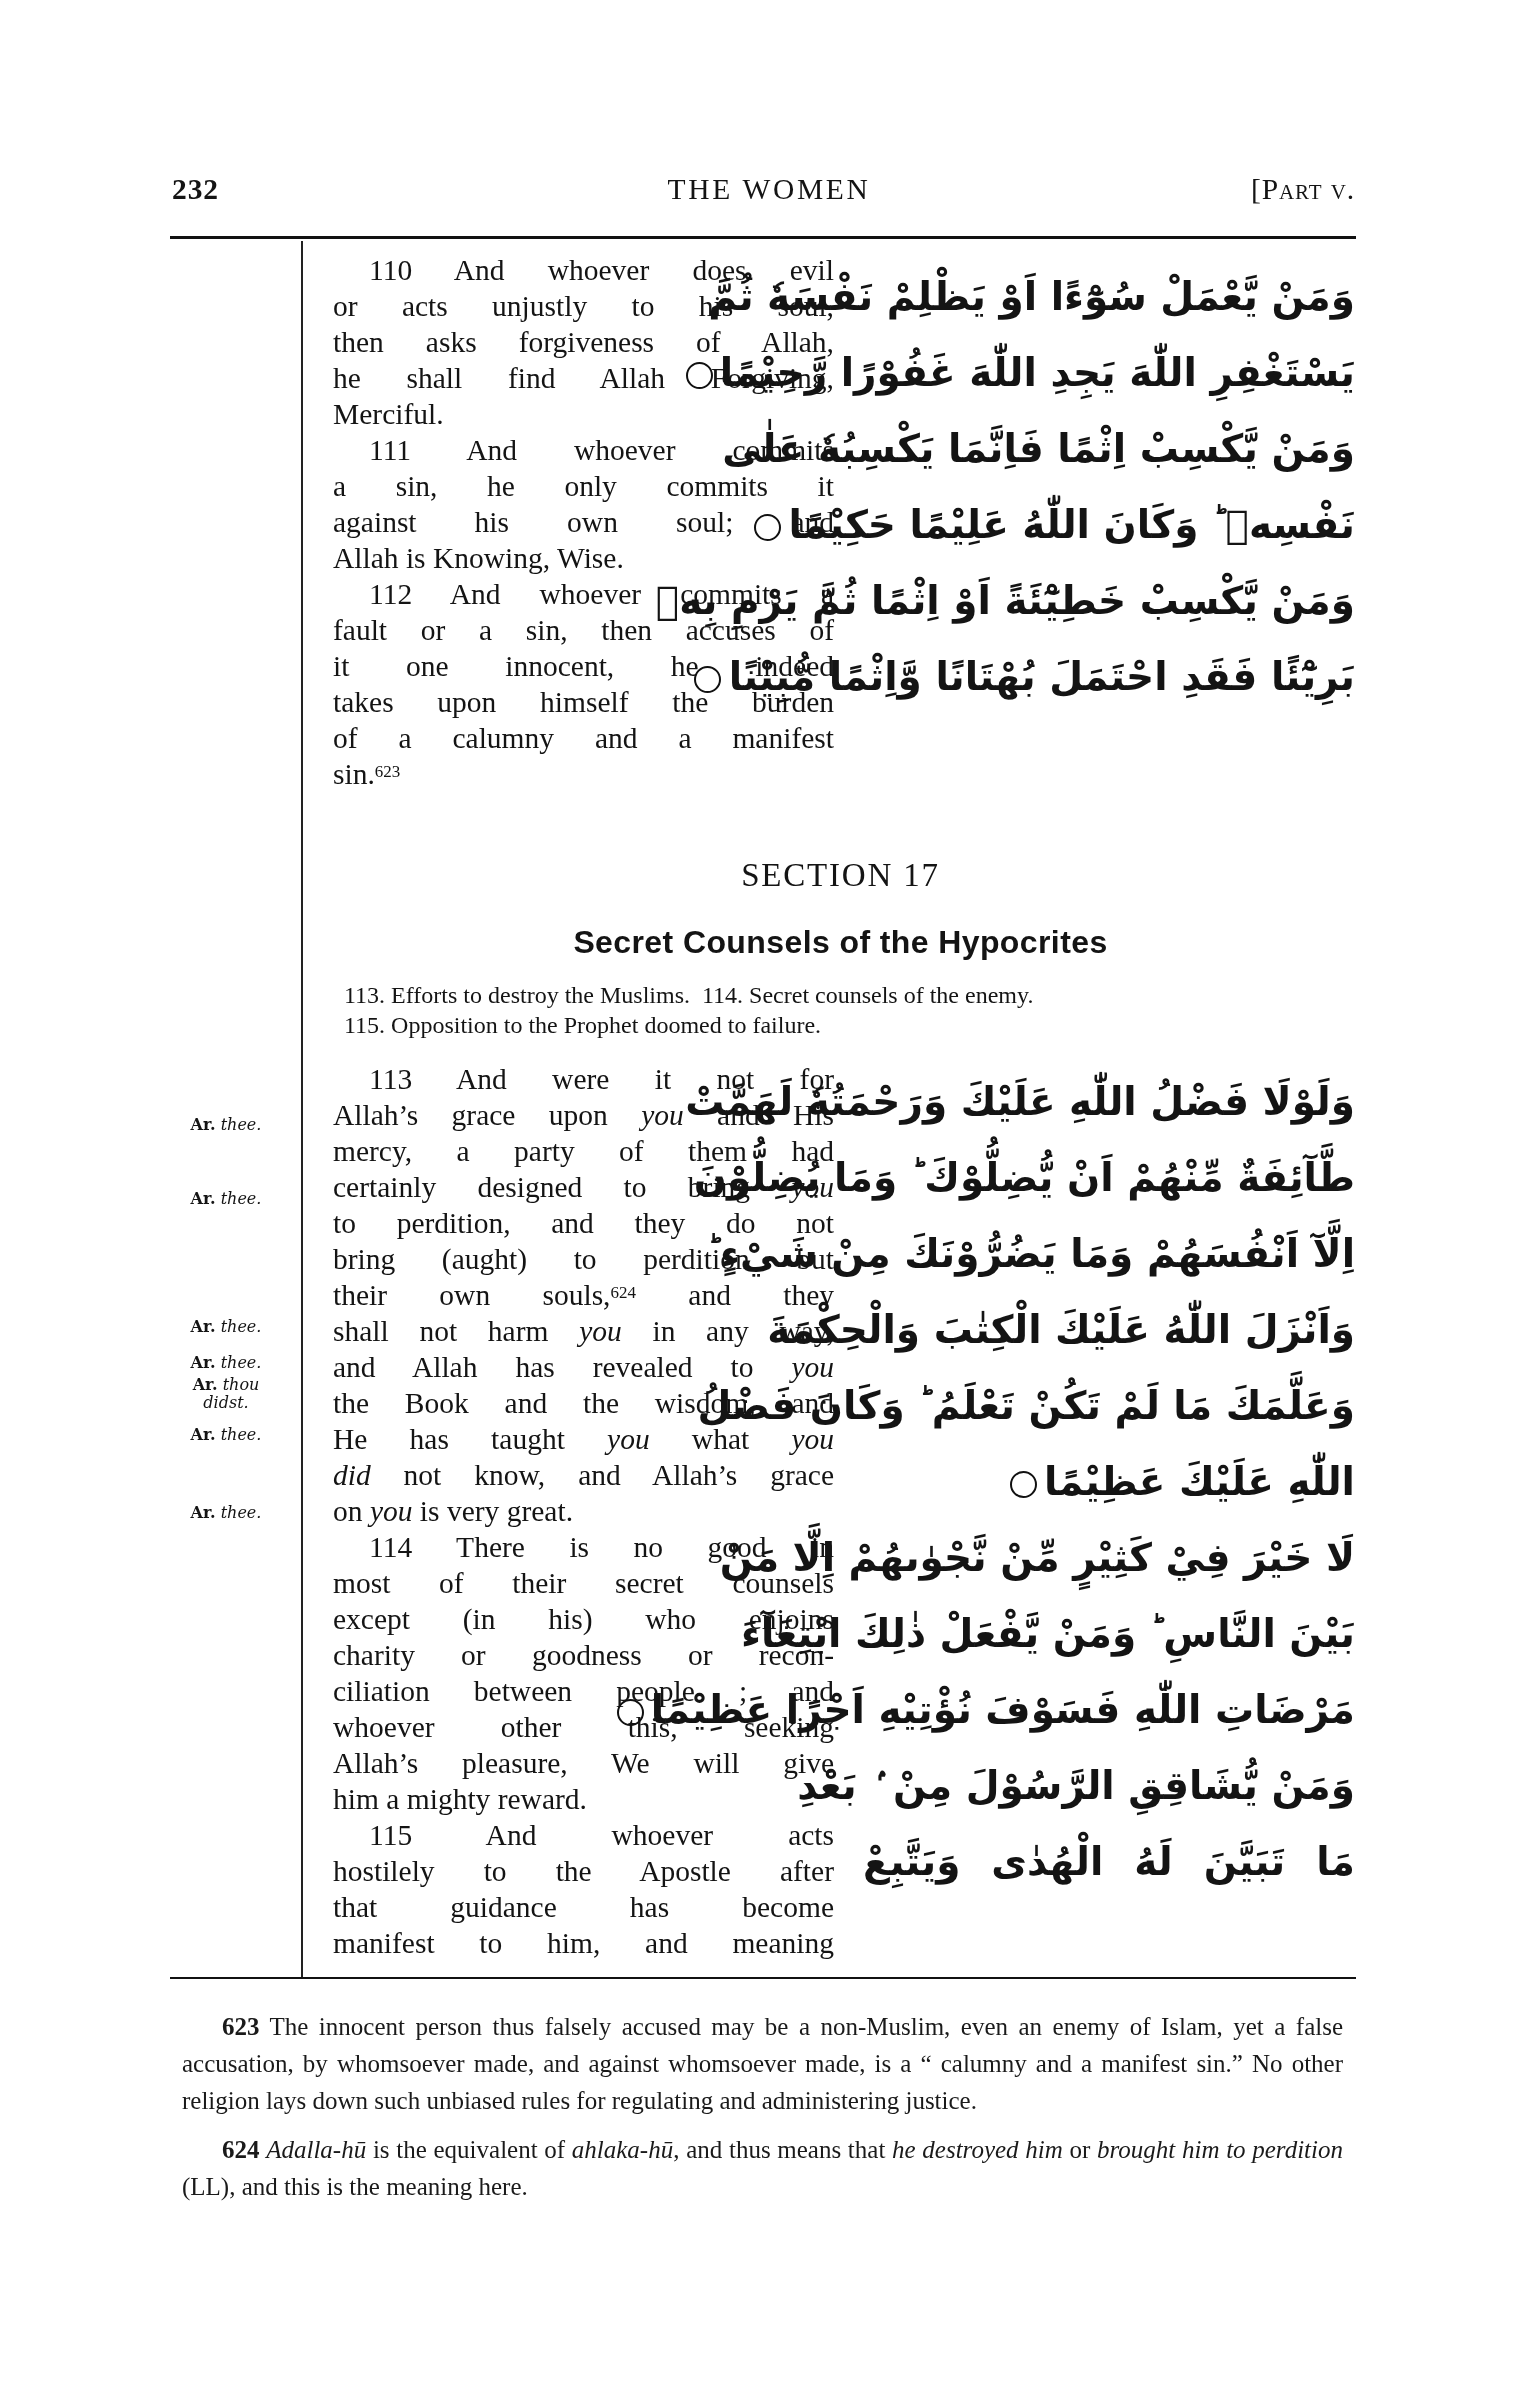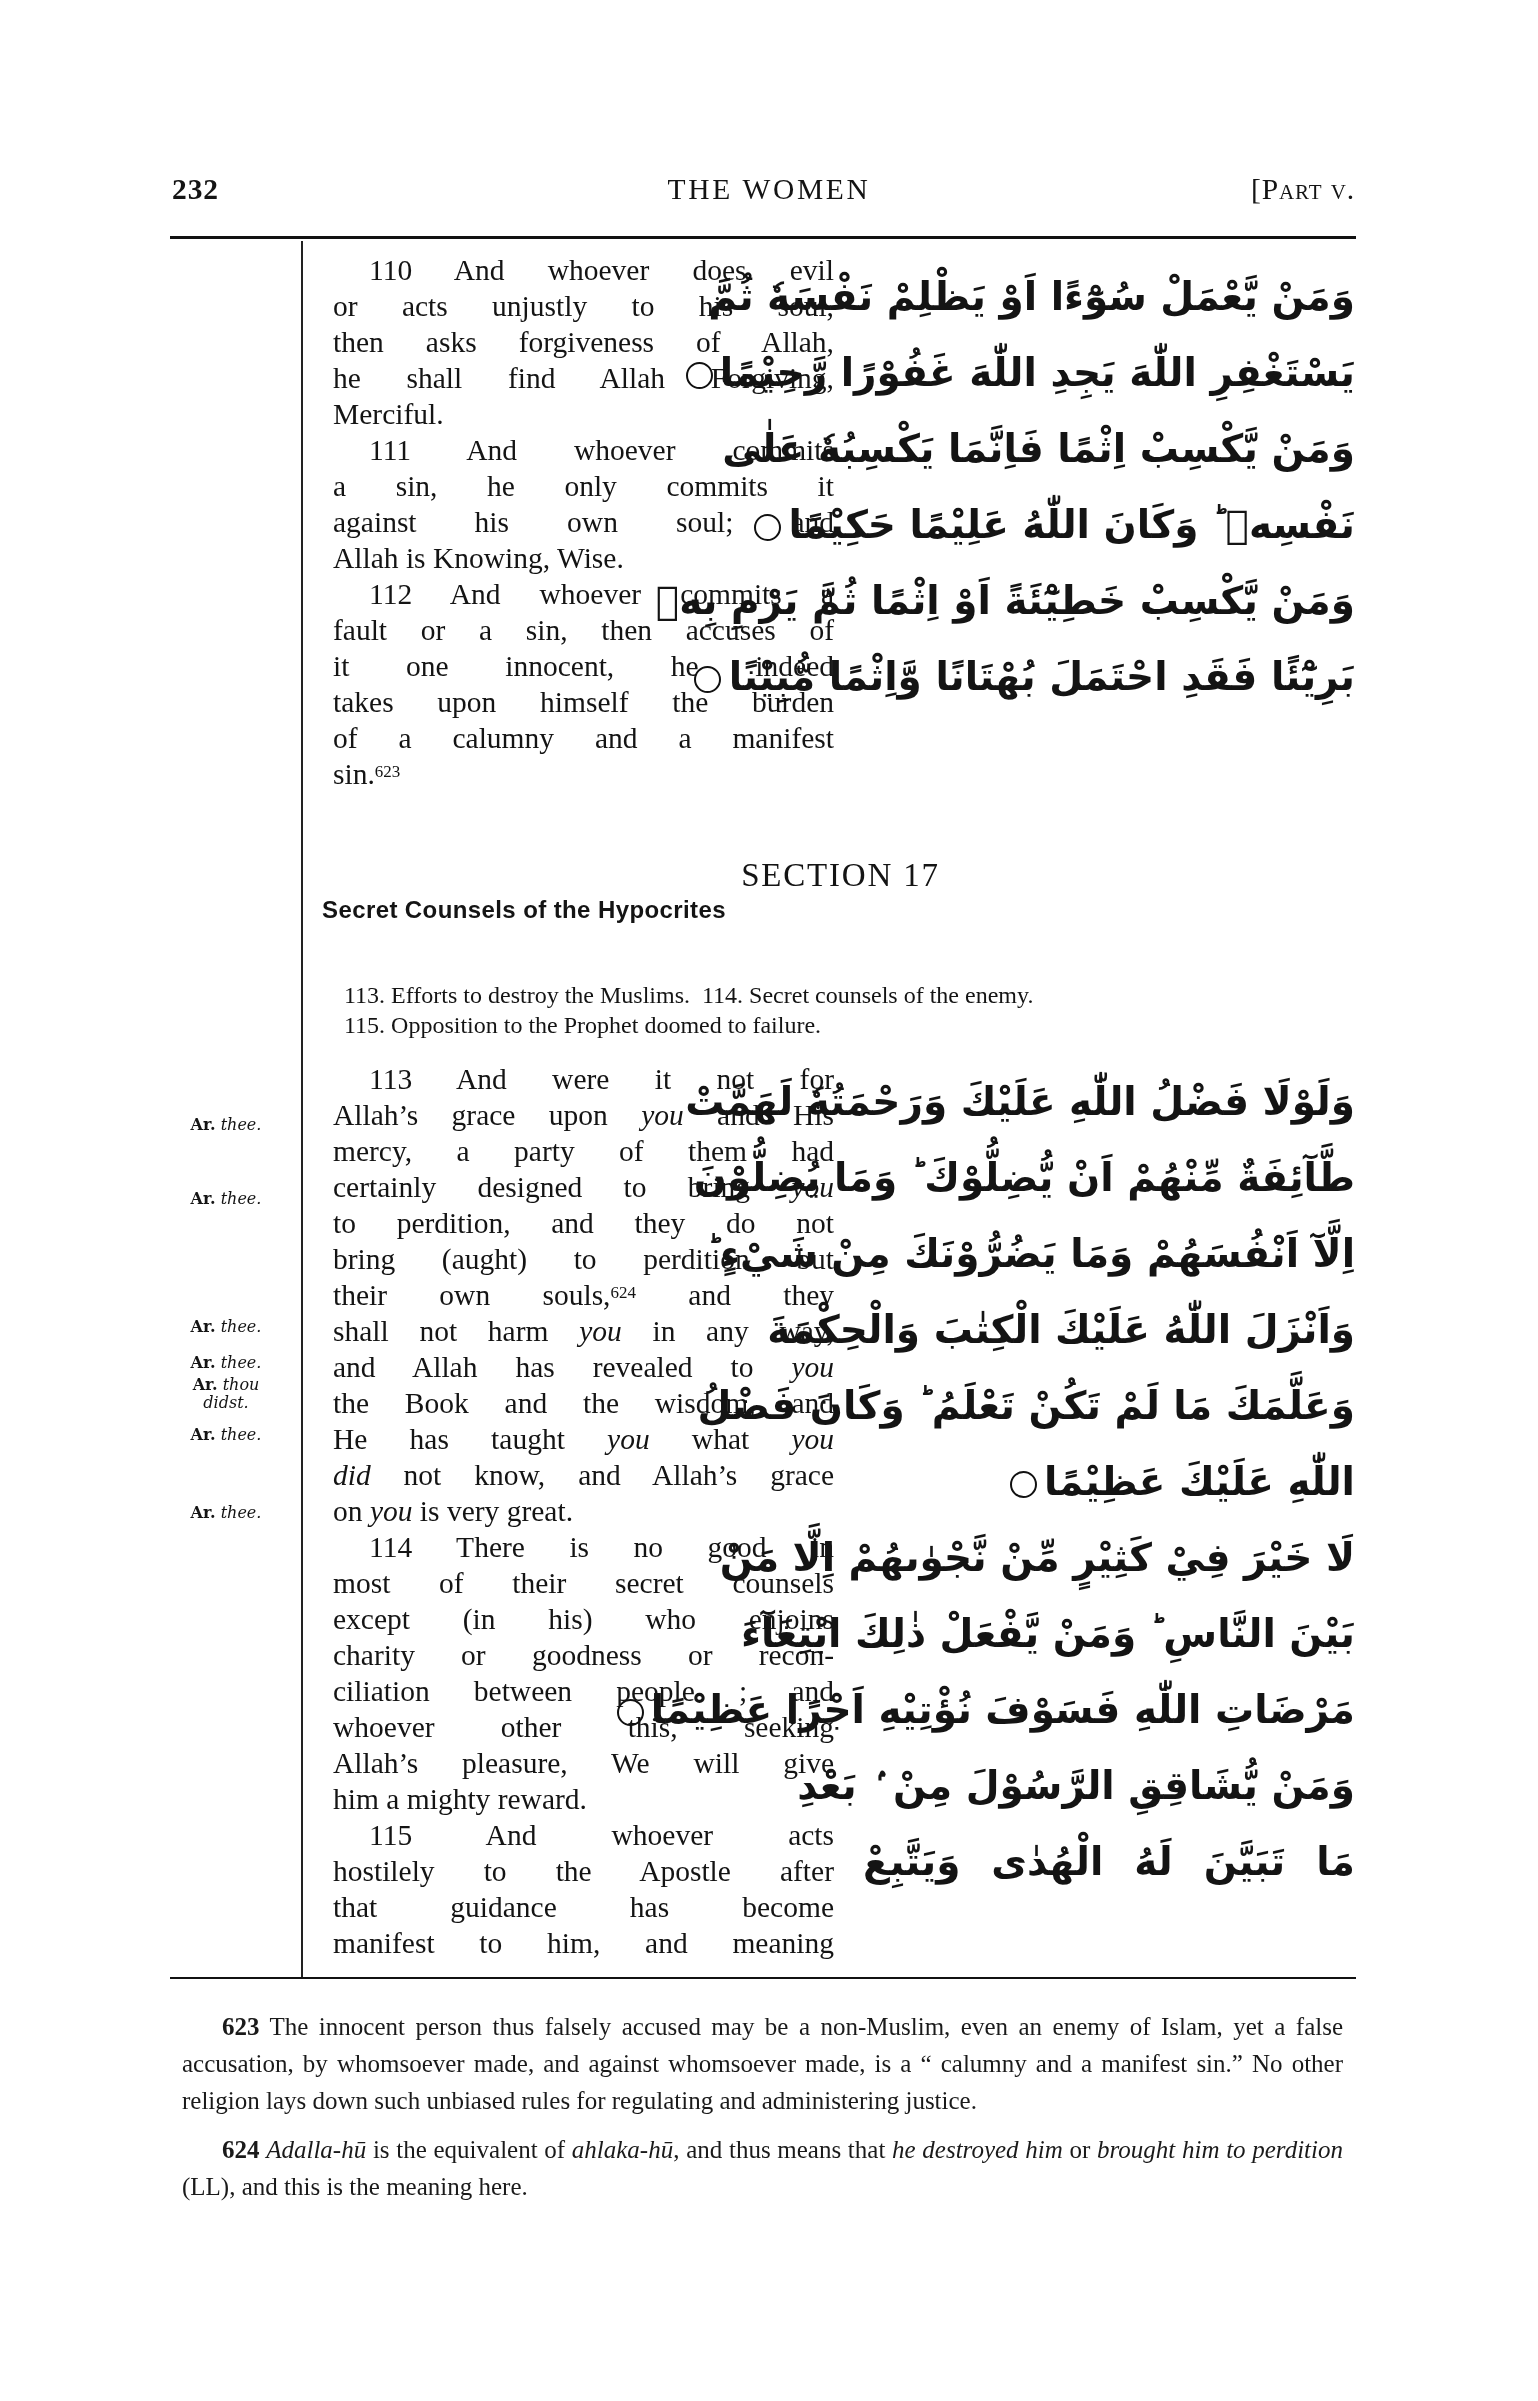--- a/index.html
+++ b/index.html
@@ -17,22 +17,22 @@
   .eng .line.last{text-align-last:left;}
   .eng .line.ind{padding-left:36px;}
   sup{font-size:17px;vertical-align:top;position:relative;top:-1.8px;}
   .ar{font-family:"DejaVu Sans",sans-serif;direction:rtl;font-size:39px;font-weight:bold;
       text-align:justify;text-align-last:justify;white-space:nowrap;}
   .ar .aline{display:block;height:76px;line-height:76px;}
   .ayah-mark{display:inline-block;width:23px;height:23px;border:2.7px solid #111;border-radius:50%;
              vertical-align:middle;margin:0 7.2px;}
   .section-title{left:322px;width:1037px;text-align:center;top:857px;font-family:"Liberation Serif",serif;
                  font-size:33px;letter-spacing:1.8px;}
-  .section-sub{left:322px;width:1037px;top:896px;font-family:"Liberation Sans",sans-serif;
-               font-weight:bold;font-size:24px;letter-spacing:0.4px;}
+  .section-sub{left:322px;width:1037px;text-align:center;top:924px;font-family:"Liberation Sans",sans-serif;
+               font-weight:bold;font-size:32px;letter-spacing:0.4px;}
   .summary{left:344px;width:1011px;top:981px;font-family:"Liberation Serif",serif;font-size:24px;line-height:29.5px;}
   .margin-note{left:170px;width:112px;font-family:"DejaVu Serif",serif;font-size:16px;line-height:18px;text-align:center;}
   .margin-note b{font-weight:bold;font-style:normal;}
   .margin-note i{font-style:italic;}
   .fn{left:170px;width:1185px;font-family:"Liberation Serif",serif;font-size:25px;line-height:37px;color:#1a1a1a;}
   .fn p{margin:12px;text-indent:40px;text-align:justify;}
   .fn .num{font-weight:bold;}
   em{font-style:italic;}
 </style>
 </head>

